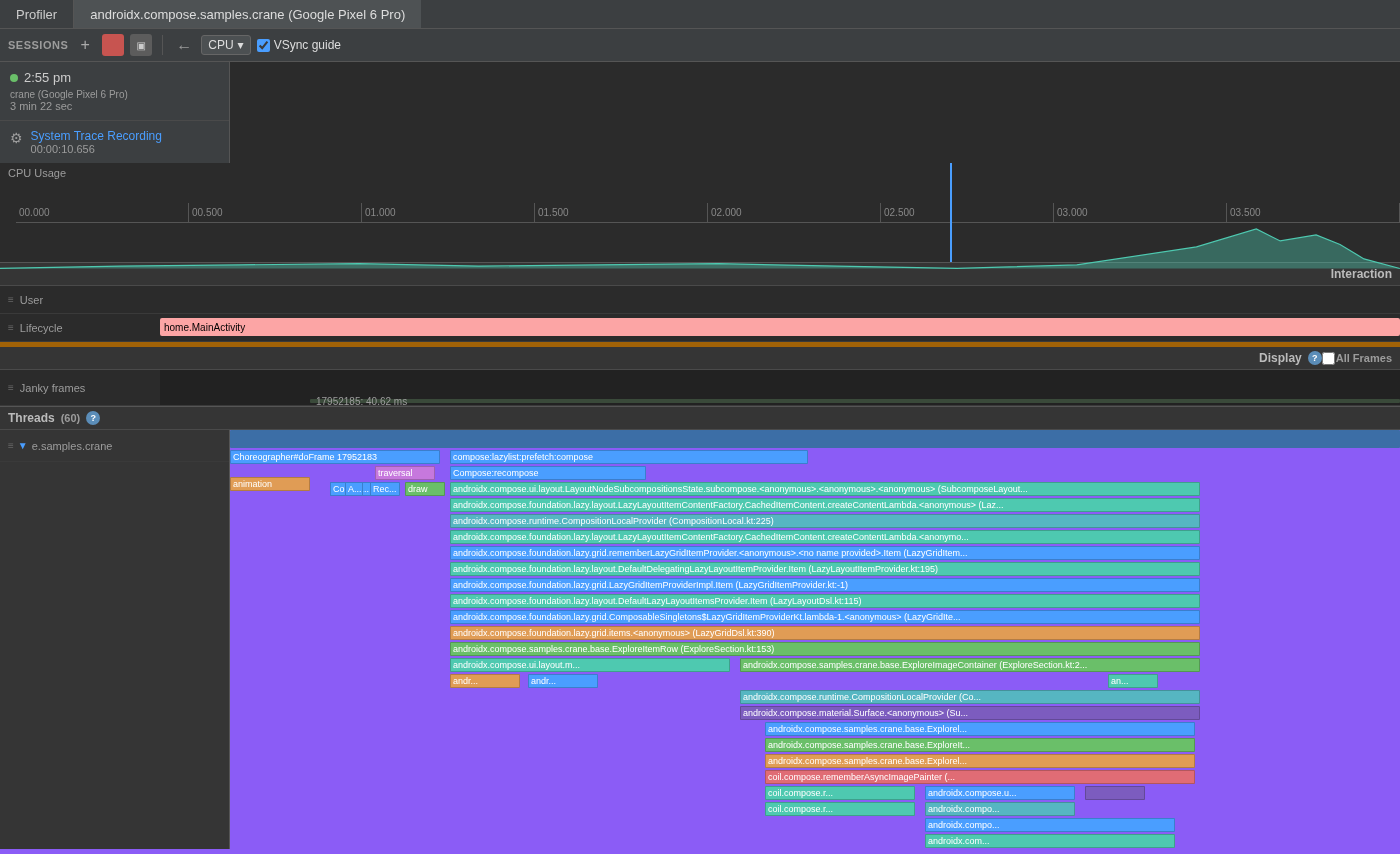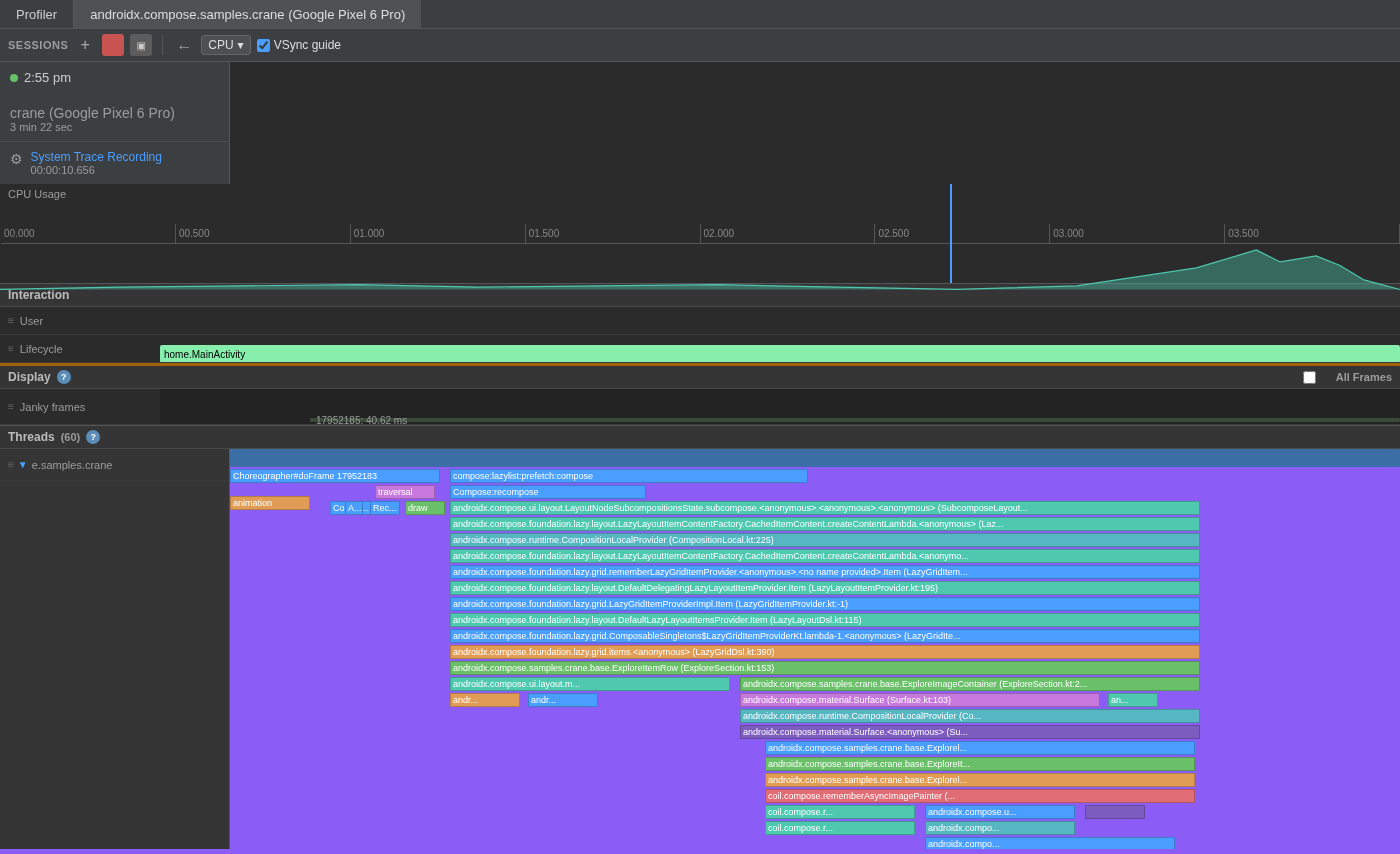--- a/index.html
+++ b/index.html
@@ -76,21 +76,21 @@
       border-right: 1px solid #555;
       flex-shrink: 0;
       overflow: hidden;
     }
     .session-item {
       padding: 8px 10px;
       border-bottom: 1px solid #4a4a4a;
     }
     .session-time { color: #ccc; font-size: 13px; display: flex; align-items: center; gap: 6px; }
     .green-dot { width: 8px; height: 8px; background: #6abf69; border-radius: 50%; display: inline-block; }
-    .session-name { color: #9c9c9c; font-size: 14px; margin-top: 20px; }
+    .session-name { color: #9c9c9c; font-size: 10px; margin-top: 4px; }
     .session-dur { color: #9c9c9c; font-size: 11px; }
     .recording-item {
       padding: 8px 10px;
       display: flex; align-items: flex-start; gap: 8px;
     }
     .gear-icon { color: #9c9c9c; font-size: 14px; margin-top: 1px; }
     .recording-name { color: #4a9eff; font-size: 12px; }
     .recording-time { color: #9c9c9c; font-size: 11px; }
 
     
@@ -106,40 +106,41 @@
       height: 100px;
       background: #2b2b2b;
       border-bottom: 1px solid #555;
       position: relative;
     }
     .cpu-label {
       position: absolute; top: 4px; left: 8px;
       font-size: 11px; color: #9c9c9c;
     }
     .timeline-ruler {
-      position: absolute; top: 40px; left: 1px; right: 0;
+      position: absolute; top: 40px; left: 16px; right: 0;
       height: 20px;
       display: flex;
       border-bottom: 1px solid #555;
       justify-content: flex-end;
     }
     .ruler-tick {
       flex: 1; border-right: 1px solid #555;
       font-size: 10px; color: #888;
       padding: 2px 3px;
       display: flex; align-items: center;
     }
     .cpu-graph {
       position: absolute; top: 60px; left: 0; right: 0; bottom: 0;
     }
 
     
     #interaction-section {
       background: #2b2b2b;
-      border-bottom: 3px solid #a16207;
+      border-bottom: 5px solid #a16207;
+      text-align: right;
     }
     .section-header {
       padding: 4px 8px;
       font-size: 12px; color: #bbb; font-weight: bold;
       background: #353535;
       border-bottom: 1px solid #4a4a4a;
     }
     .track-row {
       display: flex;
       height: 28px;
@@ -172,29 +173,29 @@
     
     #display-section {
       background: #2b2b2b;
       border-bottom: 1px solid #555;
     }
     .display-header {
       padding: 4px 8px;
       font-size: 12px; color: #bbb; font-weight: bold;
       background: #353535;
       border-bottom: 1px solid #4a4a4a;
-      display: flex; align-items: center; justify-content: space-between;
+      display: flex; align-items: center; justify-content: flex-end;
     }
     .display-header-left { display: flex; align-items: center; gap: 6px; }
     .info-icon {
       width: 14px; height: 14px; border-radius: 50%; background: #5b8db8;
       display: flex; align-items: center; justify-content: center;
       font-size: 9px; color: white; font-weight: bold;
     }
-    .all-frames-area { display: flex; align-items: center; gap: 20px; font-size: 11px; color: #9c9c9c; }
+    .all-frames-area { display: flex; align-items: center; gap: 1px; font-size: 11px; color: #9c9c9c; }
 
     
     #threads-section {
       flex: 1;
       overflow: hidden;
       background: #8b5cf6;
     }
     .threads-header {
       padding: 4px 8px;
       font-size: 12px; color: #bbb; font-weight: bold;
@@ -360,21 +361,21 @@
         </div>
         <div class="track-content"></div>
       </div>
 
       <div class="track-row">
         <div class="track-label-area">
           <span class="hamburger">≡</span>
           <span>Lifecycle</span>
         </div>
         <div class="track-content">
-          <div class="activity-bar" style="left:0;right:0;background:#86efac;color:#000;margin-top:6px;">
+          <div class="activity-bar" style="left:0;right:0;background:#fca5a5;color:#000;">
             <span>home.MainActivity</span>
           </div>
         </div>
       </div>
     </div>
 
     <div id="display-section">
       <div class="display-header">
         <div class="display-header-left">
           <span>Display</span>
@@ -454,21 +455,20 @@
             <div class="flame-block c-orange" style="top:196px;left:220px;width:750px;">androidx.compose.foundation.lazy.grid.items.&lt;anonymous&gt; (LazyGridDsl.kt:390)</div>
 
             <div class="flame-block c-green" style="top:212px;left:220px;width:750px;">androidx.compose.samples.crane.base.ExploreItemRow (ExploreSection.kt:153)</div>
 
             <div class="flame-block c-teal" style="top:228px;left:220px;width:280px;">androidx.compose.ui.layout.m...</div>
 
             <div class="flame-block c-green" style="top:228px;left:510px;width:460px;">androidx.compose.samples.crane.base.ExploreImageContainer (ExploreSection.kt:2...</div>
 
             <div class="flame-block c-orange" style="top:244px;left:220px;width:70px;">andr...</div>
             <div class="flame-block c-blue" style="top:244px;left:298px;width:70px;">andr...</div>
-            <div class="flame-block c-pink" style="top:244px;left:510px;width:360px;">androidx.compose.material.Surface (Surface.kt:103)</div>
             <div class="flame-block c-teal" style="top:244px;left:878px;width:50px;">an...</div>
 
             <div class="flame-block c-cyan" style="top:260px;left:510px;width:460px;">androidx.compose.runtime.CompositionLocalProvider (Co...</div>
 
             <div class="flame-block c-purple" style="top:276px;left:510px;width:460px;">androidx.compose.material.Surface.&lt;anonymous&gt; (Su...</div>
 
             <div class="flame-block c-blue" style="top:292px;left:535px;width:430px;">androidx.compose.samples.crane.base.Explorel...</div>
 
             <div class="flame-block c-green" style="top:308px;left:535px;width:430px;">androidx.compose.samples.crane.base.ExploreIt...</div>
 

